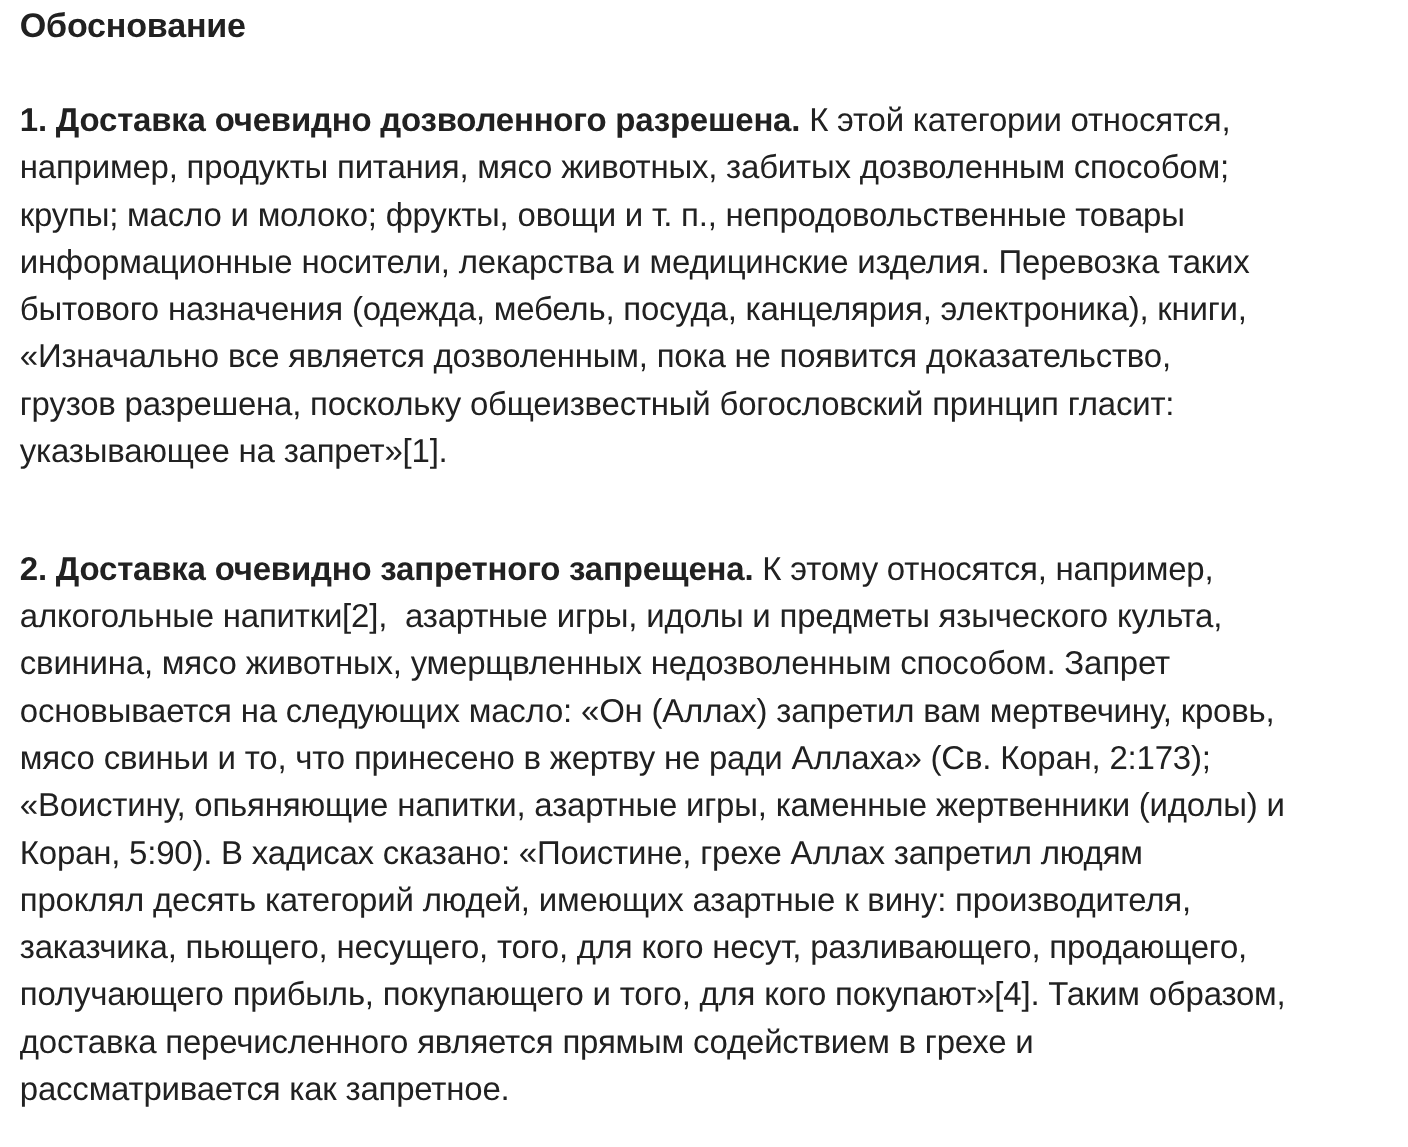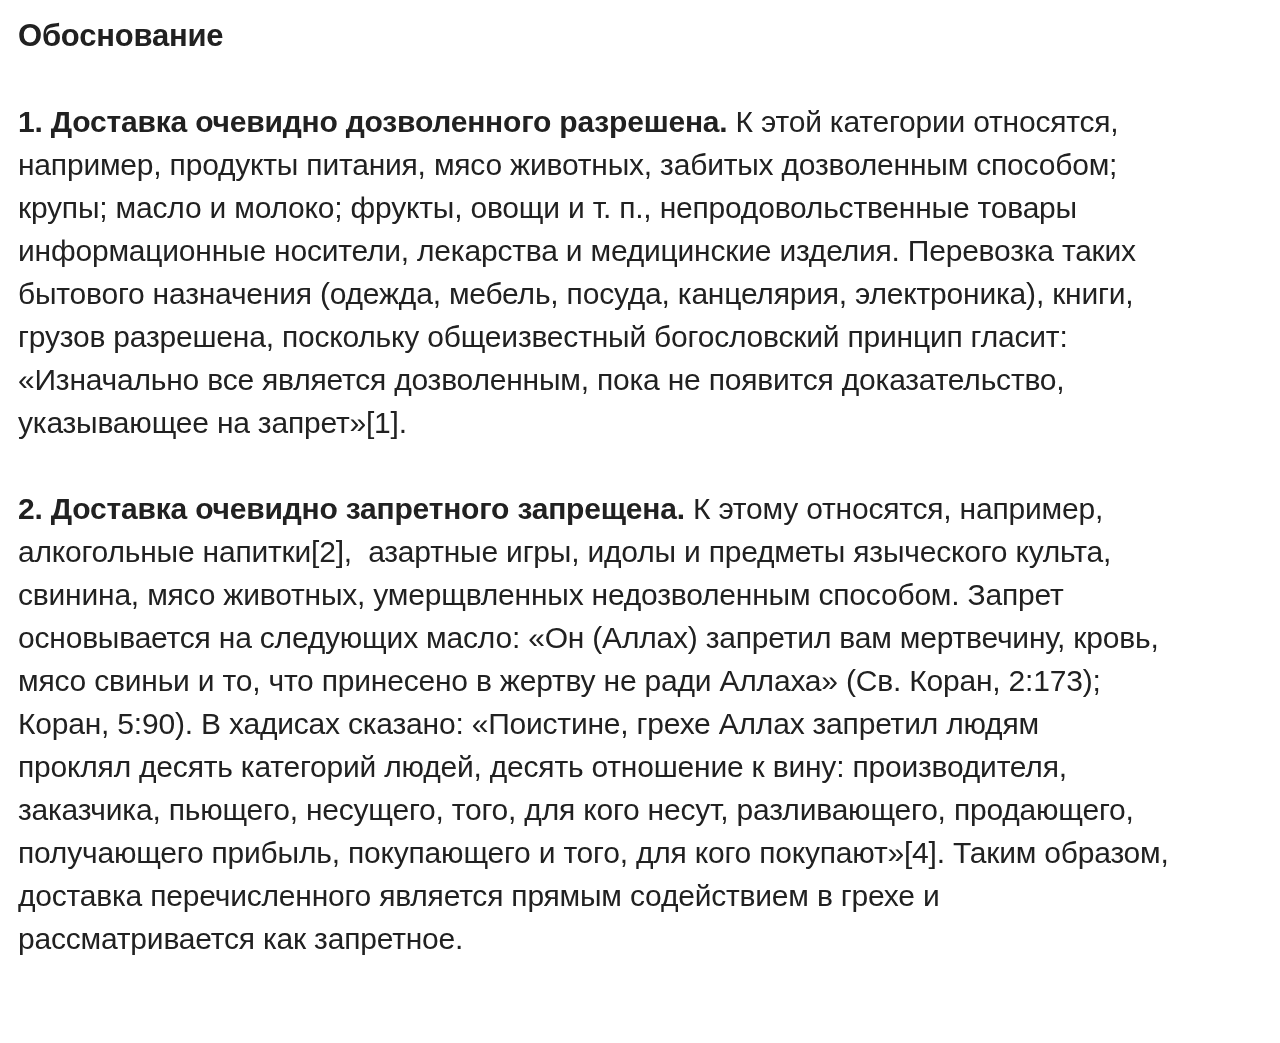--- a/index.html
+++ b/index.html
@@ -5,66 +5,67 @@
   * { margin: 0; padding: 0; box-sizing: border-box; }
   html, body {
     width: 1280px;
     height: 1043px;
     background: #ffffff;
     overflow: hidden;
   }
   .doc {
     width: 1280px;
     height: 1043px;
-    padding: 14px 20px 0 18px;
+    padding: 2px 20px 0 18px;
     font-family: "Liberation Sans", "DejaVu Sans", sans-serif;
     color: #212121;
     font-size: 30px;
     line-height: 43px;
   }
   .heading {
     font-weight: bold;
     font-size: 31px;
     line-height: 43px;
     margin-bottom: 43px;
     letter-spacing: -0.2px;
   }
-  .paragraph { margin-bottom: 43px; }
+  .paragraph { margin-bottom: 64px; }
   .paragraph:last-child { margin-bottom: 0; }
   .line {
     white-space: pre;
     letter-spacing: -0.2px;
   }
   .b { font-weight: bold; }
 </style>
 </head>
 <body>
 
 <div class="doc">
 
   <div class="heading">Обоснование</div>
 
   <div class="paragraph">
     <div class="line"><span class="b">1. Доставка очевидно дозволенного разрешена.</span><span> К этой категории относятся,</span></div>
     <div class="line">например, продукты питания, мясо животных, забитых дозволенным способом;</div>
     <div class="line">крупы; масло и молоко; фрукты, овощи и т. п., непродовольственные товары</div>
     <div class="line">информационные носители, лекарства и медицинские изделия. Перевозка таких</div>
     <div class="line">бытового назначения (одежда, мебель, посуда, канцелярия, электроника), книги,</div>
+    <div class="line">«Изначально все является дозволенным, пока не появится доказательство,</div>
     <div class="line">грузов разрешена, поскольку общеизвестный богословский принцип гласит:</div>
-    <div class="line">«Изначально все является дозволенным, пока не появится доказательство,</div>
     <div class="line">указывающее на запрет»[1].</div>
   </div>
 
   <div class="paragraph">
     <div class="line"><span class="b">2. Доставка очевидно запретного запрещена.</span><span> К этому относятся, например,</span></div>
     <div class="line">алкогольные напитки[2],  азартные игры, идолы и предметы языческого культа,</div>
     <div class="line">свинина, мясо животных, умерщвленных недозволенным способом. Запрет</div>
     <div class="line">основывается на следующих масло: «Он (Аллах) запретил вам мертвечину, кровь,</div>
     <div class="line">мясо свиньи и то, что принесено в жертву не ради Аллаха» (Св. Коран, 2:173);</div>
+    <div class="line">«Воистину, опьяняющие напитки, азартные игры, каменные жертвенники (идолы) и</div>
     <div class="line">Коран, 5:90). В хадисах сказано: «Поистине, грехе Аллах запретил людям</div>
-    <div class="line">проклял десять категорий людей, десять отношение к вину: производителя,</div>
+    <div class="line">проклял десять категорий людей, имеющих азартные к вину: производителя,</div>
     <div class="line">заказчика, пьющего, несущего, того, для кого несут, разливающего, продающего,</div>
     <div class="line">получающего прибыль, покупающего и того, для кого покупают»[4]. Таким образом,</div>
     <div class="line">доставка перечисленного является прямым содействием в грехе и</div>
     <div class="line">рассматривается как запретное.</div>
   </div>
 
 </div>
 
 </body></html>

